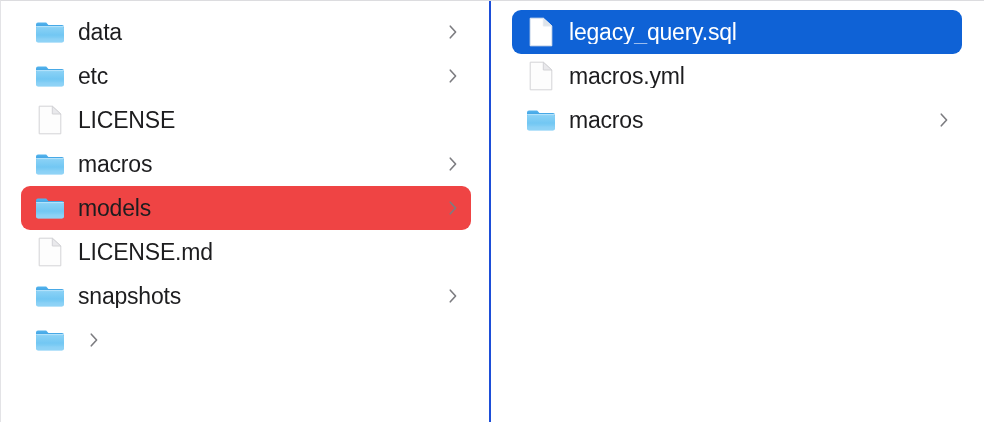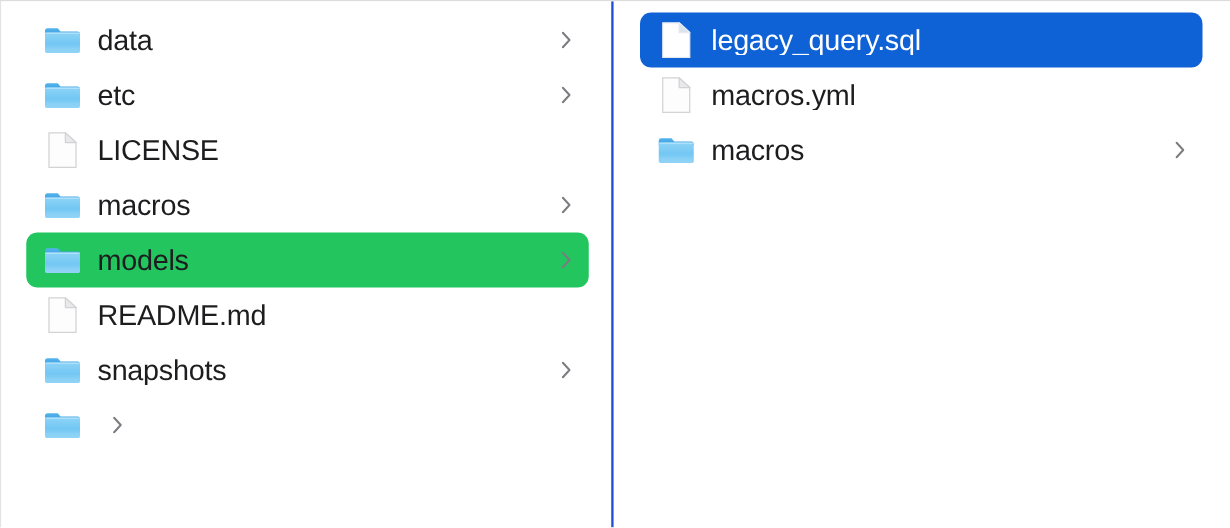--- a/index.html
+++ b/index.html
@@ -54,21 +54,21 @@
     padding-left: 14px;
     padding-right: 12px;
   }
   .column-right .row {
     margin: 0 22px 0 21px;
     padding-left: 14px;
     padding-right: 12px;
   }
 
   .row.selected-gray {
-    background: #22c55e;
+    background: #ef4444;
   }
   .row.selected-blue {
     background: #0f62d6;
   }
 
   .icon-slot {
     width: 30px;
     height: 32px;
     flex: 0 0 auto;
     position: relative;
@@ -232,21 +232,21 @@
           </svg>
         </span>
       </div>
       <div class="row">
         <span class="icon-slot">
           <svg width="24" height="30" viewBox="0 0 24 30">
             <path d="M1.2 1.2h13.1L22.8 9v19.8H1.2z" fill="#fdfdfd" stroke="#d3d3d6" stroke-width="1"></path>
             <path d="M14.3 1.2L22.8 9h-8.5z" fill="#e9e9ec" stroke="#d3d3d6" stroke-width="1" stroke-linejoin="round"></path>
           </svg>
         </span>
-        <span class="row-label">README.md</span>
+        <span class="row-label">LICENSE.md</span>
         <span class="chevron hidden">
           <svg width="8" height="14" viewBox="0 0 8 14">
             <path d="M1.3 1.2L6.6 7l-5.3 5.8" fill="none" stroke="#7c7c80" stroke-width="1.6" stroke-linecap="round" stroke-linejoin="round"></path>
           </svg>
         </span>
       </div>
       <div class="row">
         <span class="icon-slot">
           <svg width="30" height="24" viewBox="0 0 30 24">
             <defs>

